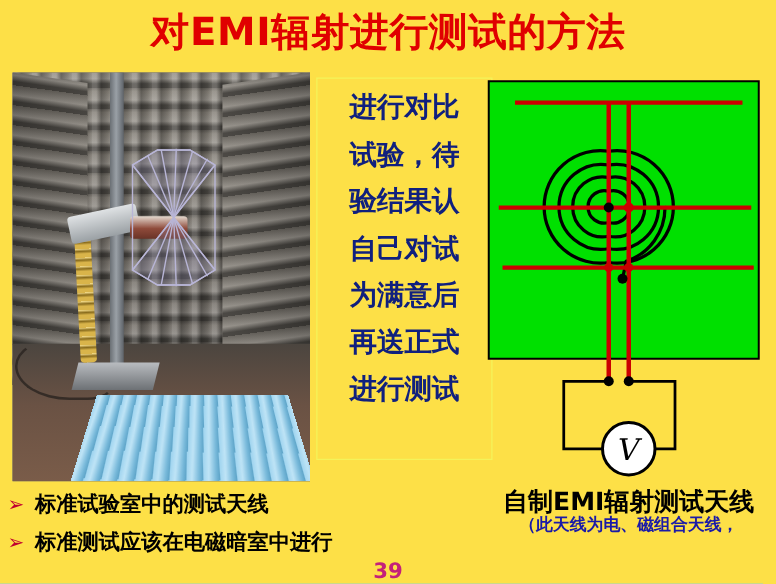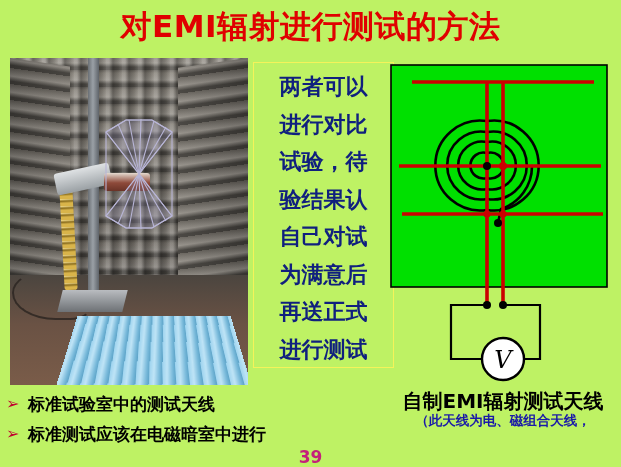--- a/index.html
+++ b/index.html
@@ -6,21 +6,21 @@
   html, body {
     margin: 0; padding: 0;
     width: 621px; height: 467px;
     overflow: hidden;
     background: #7ed0ee;
     font-family: "Liberation Sans", "DejaVu Sans", sans-serif;
   }
   #slide {
     position: relative;
     width: 621px; height: 467px;
-    background: #bef264;
+    background: #fde047;
   }
 
   
   #title {
     position: absolute;
     left: 0; top: 8px; width: 621px;
     text-align: center;
     color: #e00000;
     font-size: 31px;
     font-weight: bold;
@@ -265,21 +265,20 @@
           <path d="M10,106 L30,118 L56,118 L76,106"></path>
           <path d="M10,22 L10,106"></path>
           <path d="M76,22 L76,106"></path>
         </g>
       </svg>
     </div>
     <div class="foam"></div>
   </div>
 
   <div id="textbox">
-    <div class="tline">两者可以</div>
     <div class="tline">进行对比</div>
     <div class="tline">试验，待</div>
     <div class="tline">验结果认</div>
     <div class="tline">自己对试</div>
     <div class="tline">为满意后</div>
     <div class="tline">再送正式</div>
     <div class="tline">进行测试</div>
   </div>
 
   <div id="diagram">

